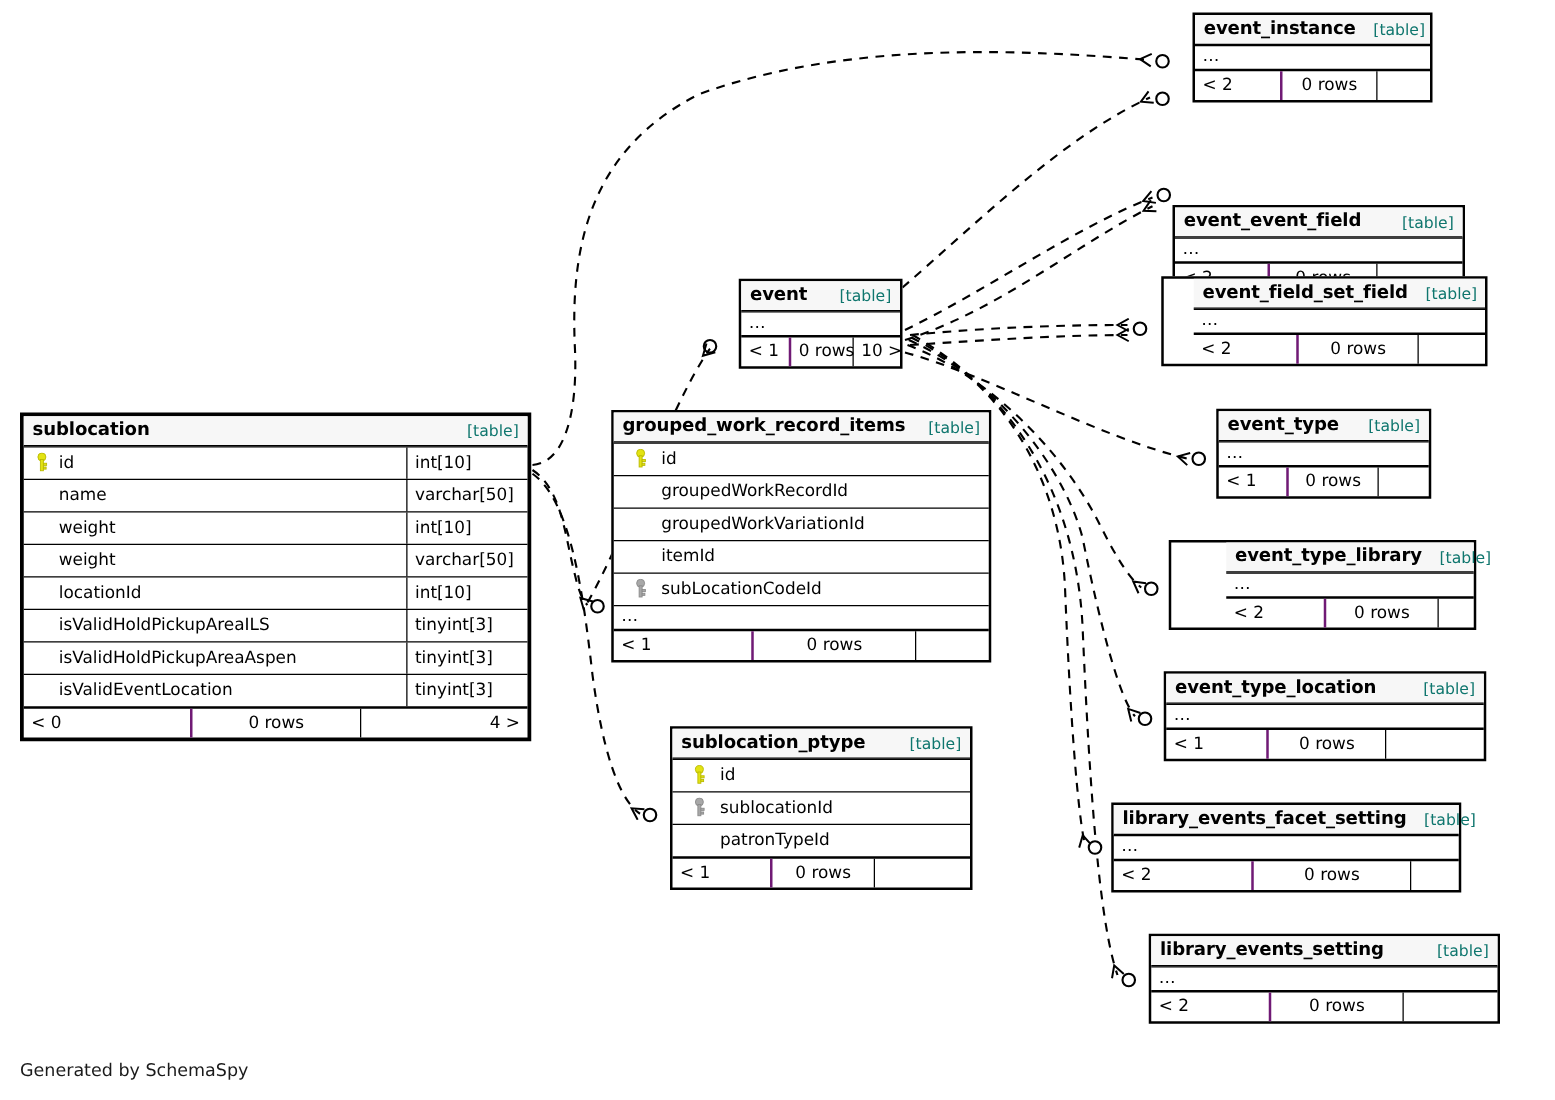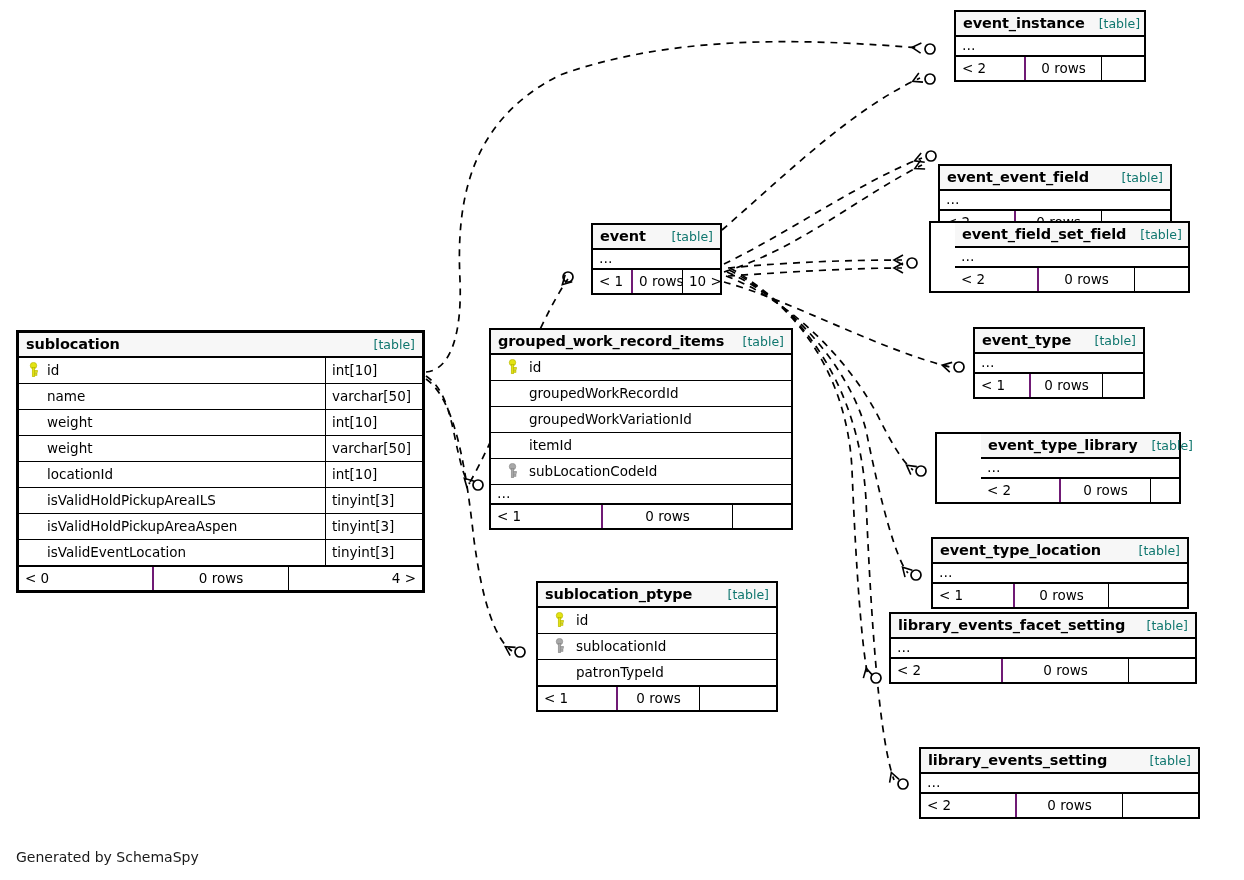--- a/index.html
+++ b/index.html
@@ -497,21 +497,21 @@
     <div class="nrow">
       <div class="ellipsis">…</div>
     </div>
     <div class="tfoot tight">
       <div class="fcell fleft" style="width:80px">&lt; 1</div>
       <div class="fcell fmid" style="width:96px; text-align:center">0 rows</div>
       <div class="fcell fright" style="flex:1 1 auto"></div>
     </div>
   </div>
 
-  <div class="node" style="left:889px; top:612px; width:308px;">
+  <div class="node" style="left:889px; top:642px; width:280px;">
     <div class="thead">
       <span class="tname">library_events_facet_setting</span>
       <span class="ttype">[table]</span>
     </div>
     <div class="nrow">
       <div class="ellipsis">…</div>
     </div>
     <div class="tfoot tight">
       <div class="fcell fleft" style="width:110px">&lt; 2</div>
       <div class="fcell fmid" style="width:128px; text-align:center">0 rows</div>

